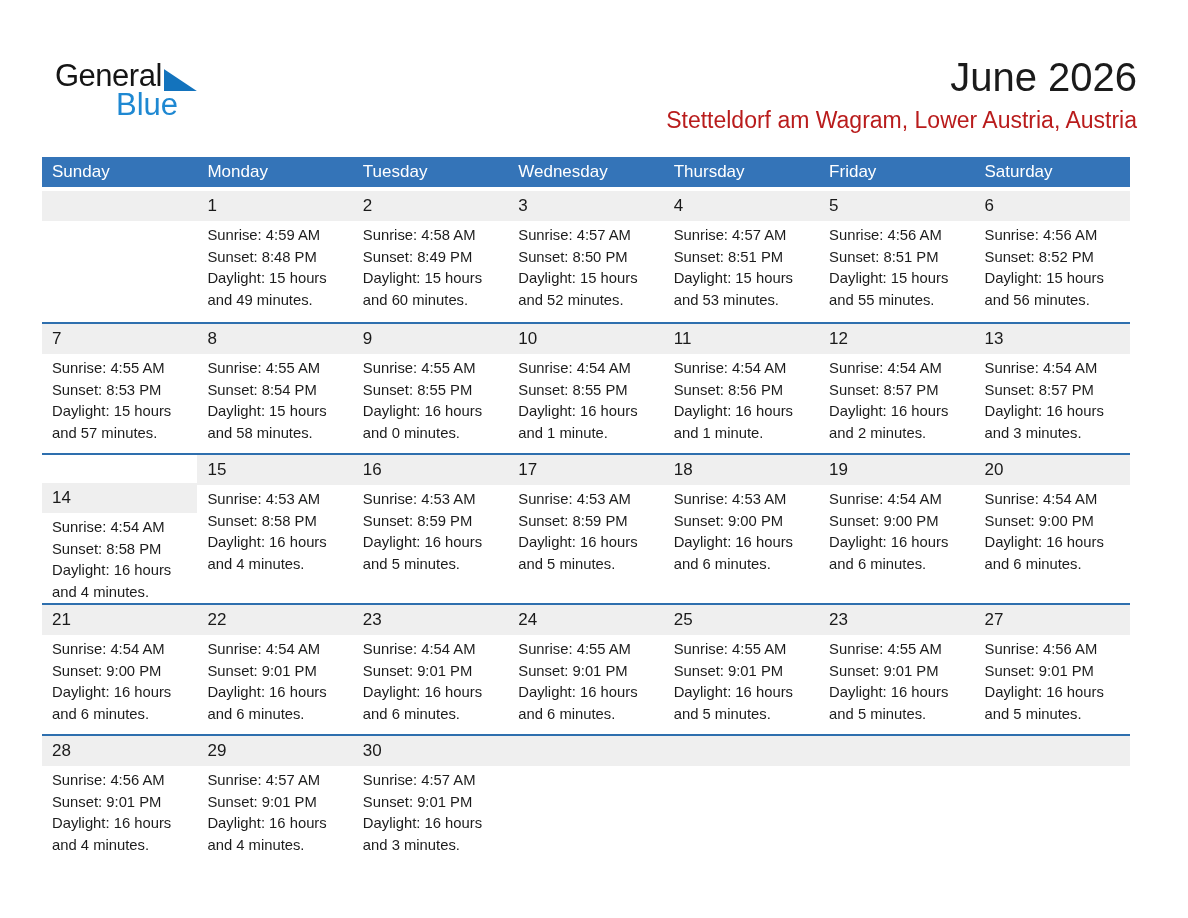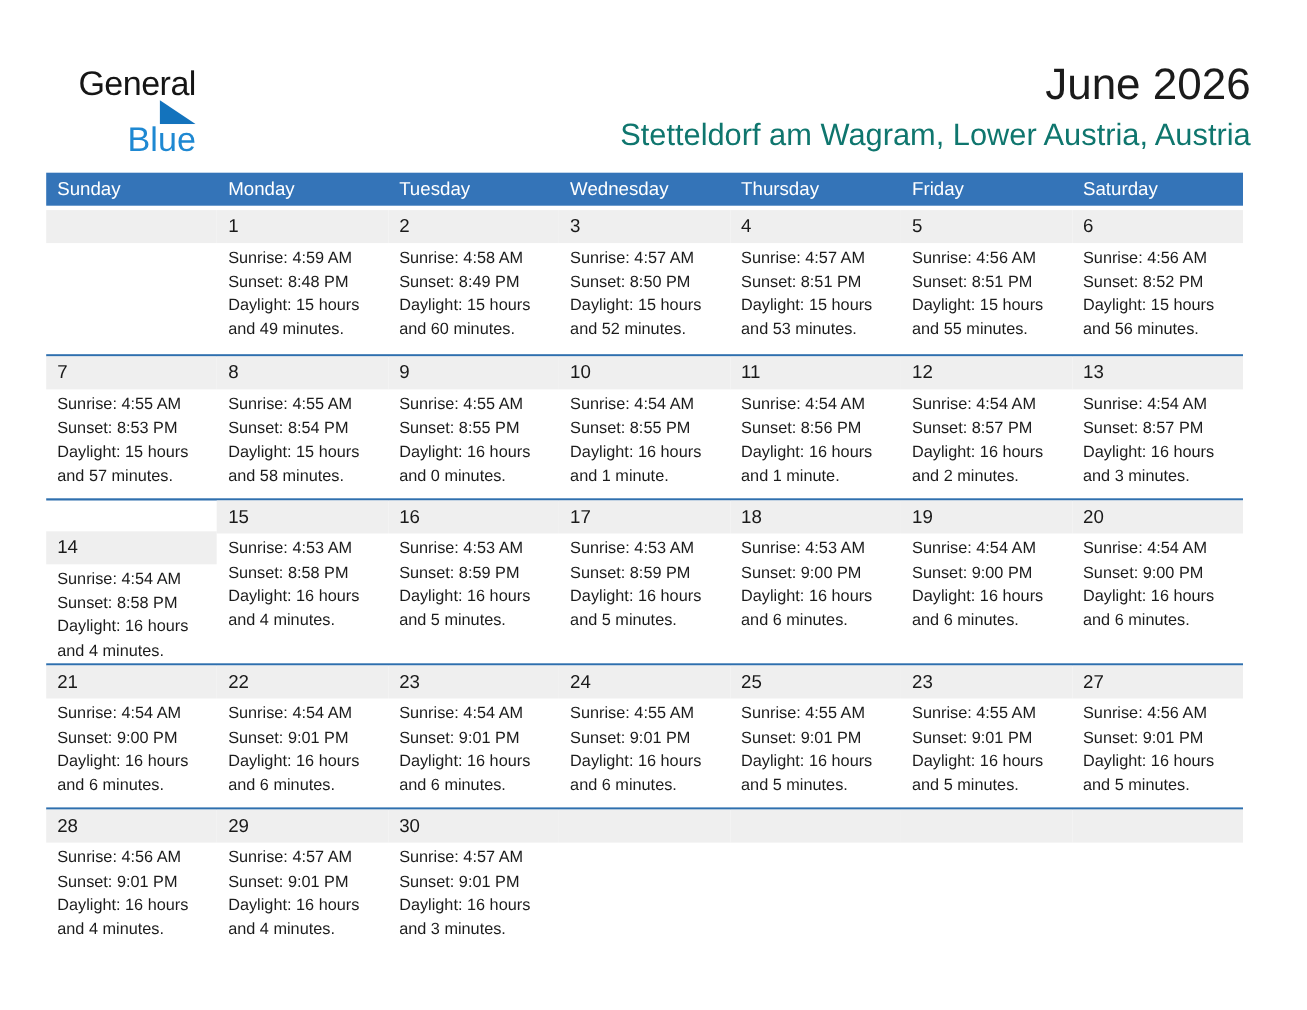--- a/index.html
+++ b/index.html
@@ -8,21 +8,21 @@
   .page {
     position: relative;
     width: 1188px;
     height: 918px;
     background: #ffffff;
     overflow: hidden;
   }
 
   
   .logo { position: absolute; left: 55px; top: 60px; }
-  .logo-top { display: flex; align-items: flex-end; flex-direction: column; }
+  .logo-top { display: flex; align-items: flex-end; }
   .logo-general {
     font-size: 31px;
     color: #151515;
     letter-spacing: -0.5px;
     line-height: 1;
   }
   .logo-triangle {
     display: inline-block;
     width: 33px;
     height: 22px;
@@ -34,21 +34,21 @@
     font-size: 31px;
     color: #1e88d2;
     line-height: 1;
     margin-left: 61px;
     margin-top: -2px;
   }
 
   
   .title-block { position: absolute; right: 51px; top: 56px; text-align: right; }
   .month-title { font-size: 40px; color: #1b1b1b; line-height: 1.05; }
-  .location-subtitle { font-size: 28px; color: #0f766e; margin-top: 9px; }
+  .location-subtitle { font-size: 23px; color: #b91c1c; margin-top: 9px; }
 
   
   .calendar { position: absolute; left: 42px; top: 157px; width: 1088px; }
   .weekday-header {
     display: flex;
     height: 30px;
     align-items: center;
     margin-bottom: 4px;
   }
   .weekday-cell {

